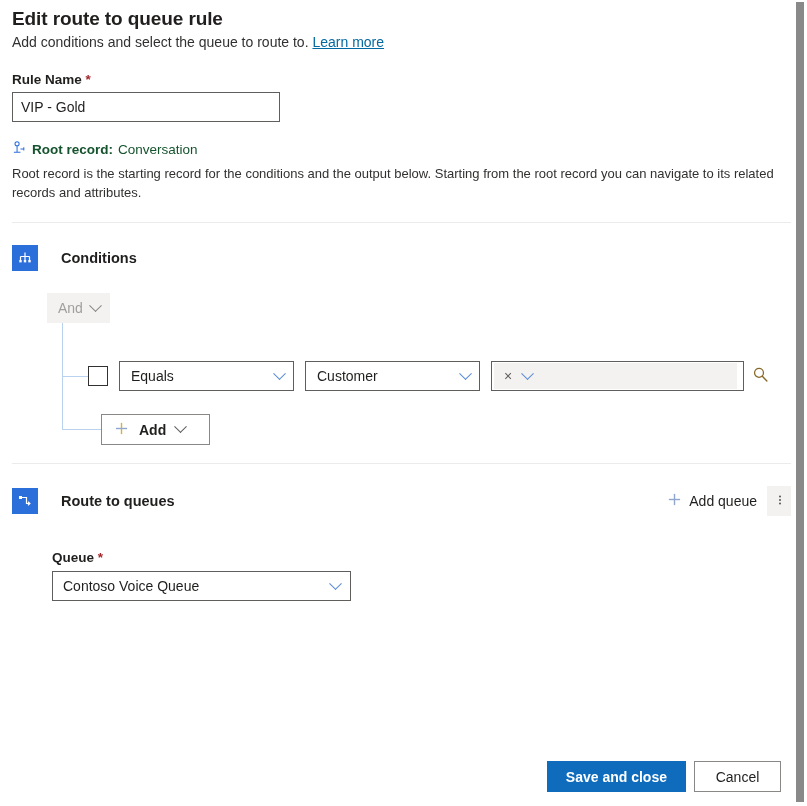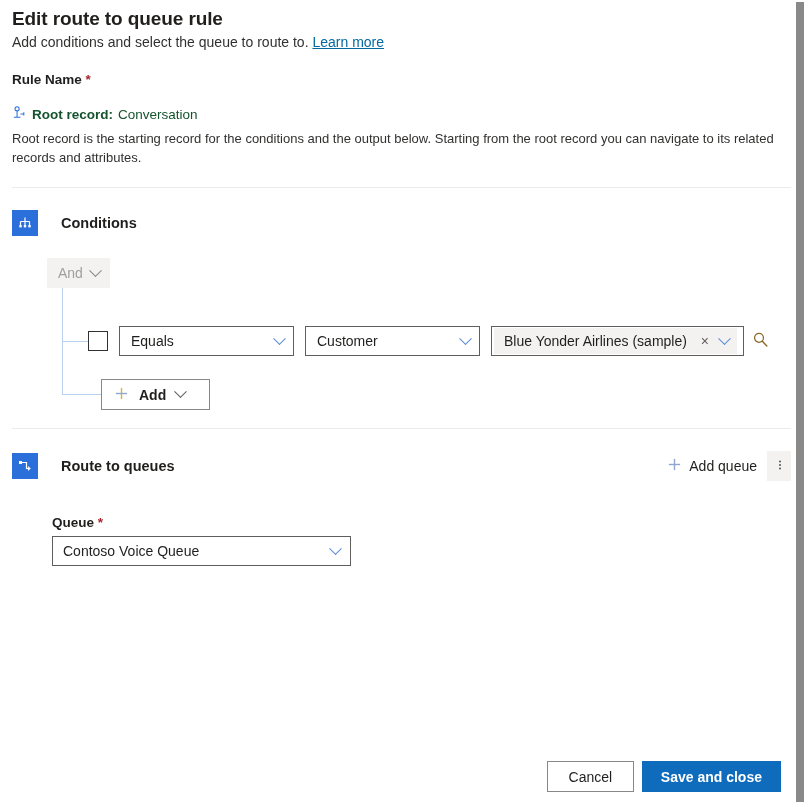--- a/index.html
+++ b/index.html
@@ -391,20 +391,21 @@
       <span>Add conditions and select the queue to route to.</span>
       <a class="link">Learn more</a>
     </p>
   </div>
 
   <div class="field-block">
     <label class="field-label">
       <span>Rule Name</span>
       <span class="req">*</span>
     </label>
+    <input class="text-input" type="text" value="VIP - Gold" style="">
   </div>
 
   <div class="root-record">
     <div class="root-line">
       <span>
         <svg width="15" height="15" viewBox="0 0 16 16">
           <circle cx="5.4" cy="4" r="2.2" fill="none" stroke="#2b6fdb" stroke-width="1.1"></circle>
           <path d="M5.4 6.4 L5.4 13 M2 13 L9 13 M9 9.5 L12.6 9.5 M12.6 7.8 L12.6 11.2" fill="none" stroke="#2b6fdb" stroke-width="1.1"></path>
         </svg>
       </span>
@@ -446,21 +447,20 @@
         <span class="chev blue"></span>
       </span>
 
       <span class="sel attr">
         <span>Customer</span>
         <span class="chev blue"></span>
       </span>
 
       <span class="lookup">
         <span class="lookup-pill">
-          <span>Blue Yonder Airlines (sample)</span>
           <span class="pill-actions">
             <span class="x-glyph">×</span>
             <span class="chev blue"></span>
           </span>
         </span>
       </span>
 
       <span class="search-ico">
         <svg width="17" height="17" viewBox="0 0 16 16">
           <circle cx="6.6" cy="6.4" r="4.2" fill="none" stroke="#8a6a2a" stroke-width="1.2"></circle>
@@ -521,20 +521,20 @@
       <span class="req">*</span>
     </label>
     <div class="queue-sel">
       <span>Contoso Voice Queue</span>
       <span class="chev blue"></span>
     </div>
   </div>
 
 
   <div class="footer">
+    <button class="btn btn-primary">Save and close</button>
     <button class="btn btn-default">Cancel</button>
-    <button class="btn btn-primary">Save and close</button>
   </div>
 
   <div class="scrollbar-track"></div>
   <div class="scrollbar-thumb"></div>
 
 </div>
 
 </body></html>

